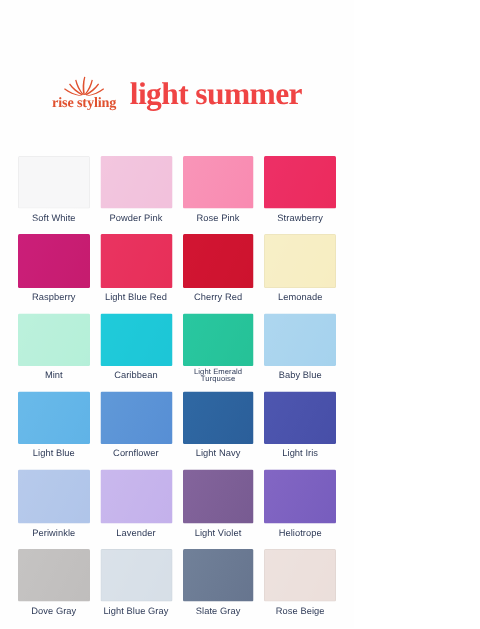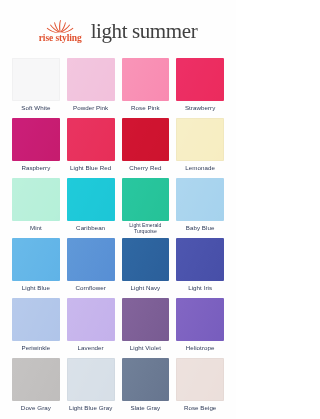--- a/index.html
+++ b/index.html
@@ -23,25 +23,26 @@
     display: flex;
     flex-direction: column;
     padding: 0 12px;
   }
 
   
   .header {
     height: 58px;
     flex: 0 0 58px;
     display: flex;
-    align-items: center;
+    align-items: flex-start;
     justify-content: center;
     gap: 9px;
     padding-top: 4px;
     box-sizing: border-box;
+    margin-top: 46px;
   }
 
   .brand {
     display: flex;
     flex-direction: column;
     align-items: center;
     justify-content: center;
     line-height: 1;
   }
 
@@ -56,24 +57,24 @@
     font-family: "Liberation Serif", serif;
     font-weight: 700;
     font-size: 9.5px;
     letter-spacing: -0.1px;
     color: #e0512f;
     white-space: nowrap;
   }
 
   .palette-title {
     font-family: "Liberation Serif", serif;
-    font-weight: 400;
+    font-weight: 700;
     font-size: 21px;
     letter-spacing: -0.4px;
-    color: #404040;
+    color: #ef4444;
     white-space: nowrap;
   }
 
   
   .grid {
     flex: 1 1 auto;
     display: grid;
     grid-template-columns: repeat(4, 1fr);
     grid-template-rows: repeat(6, 1fr);
     column-gap: 7px;

